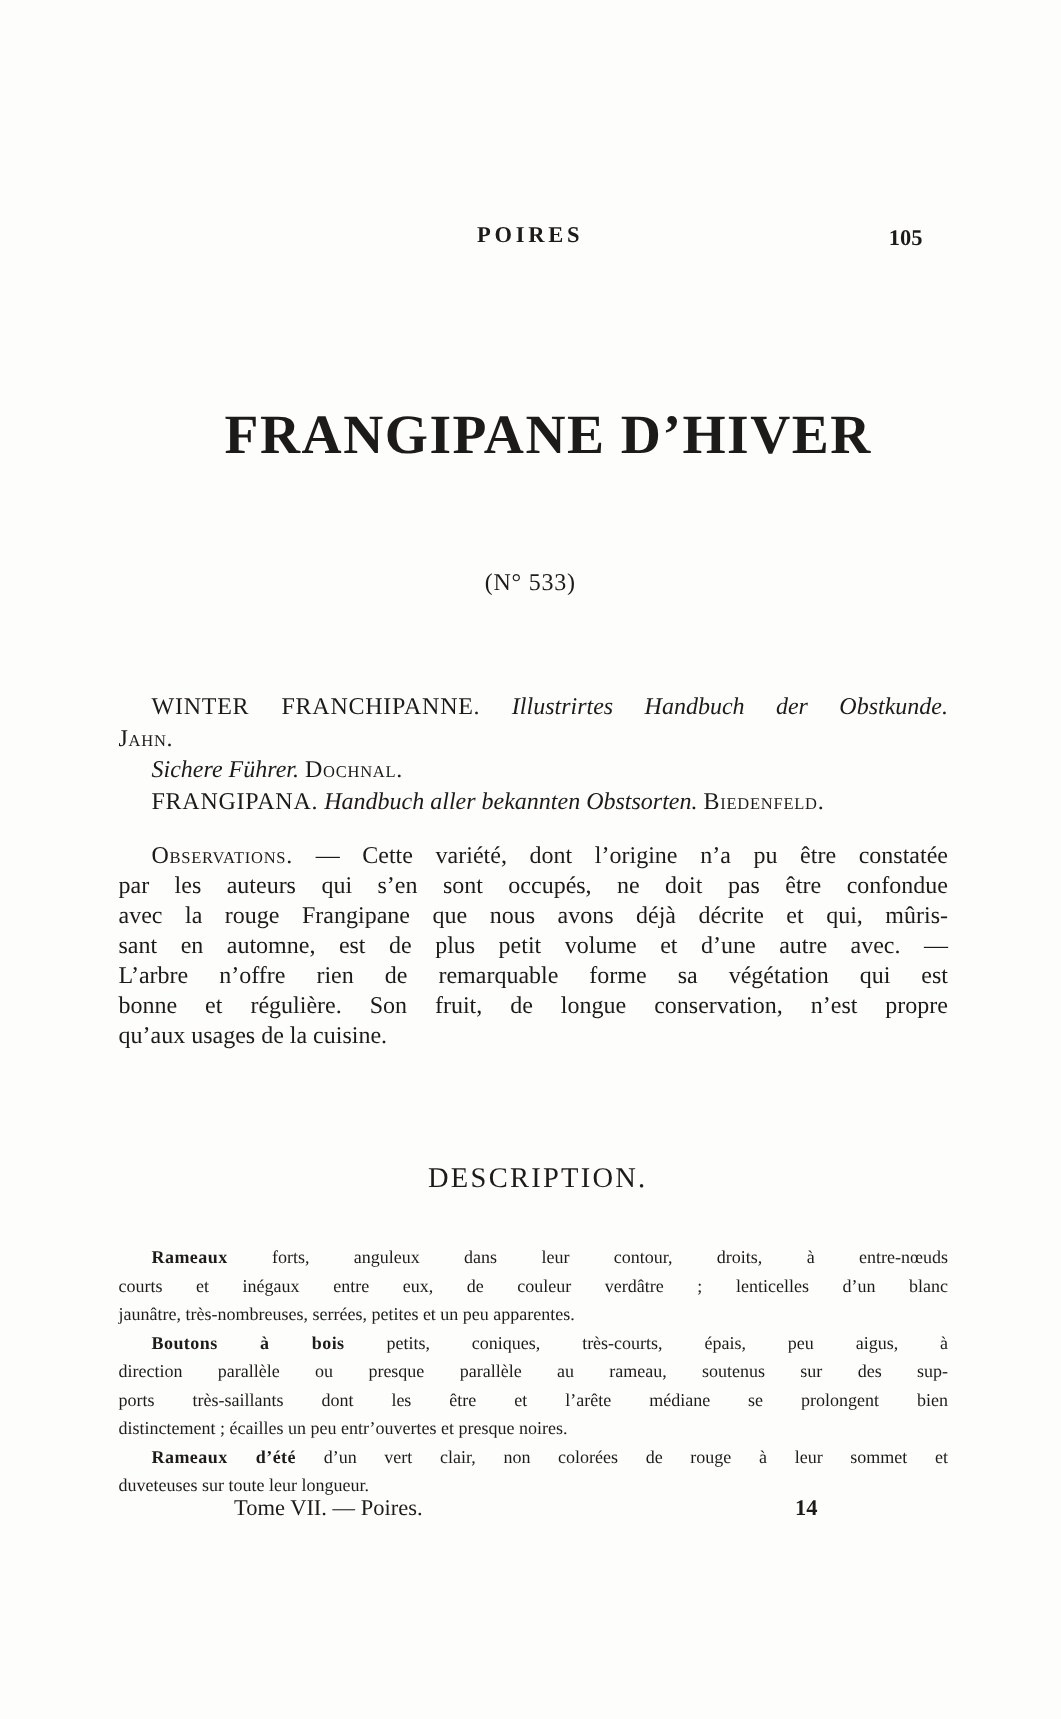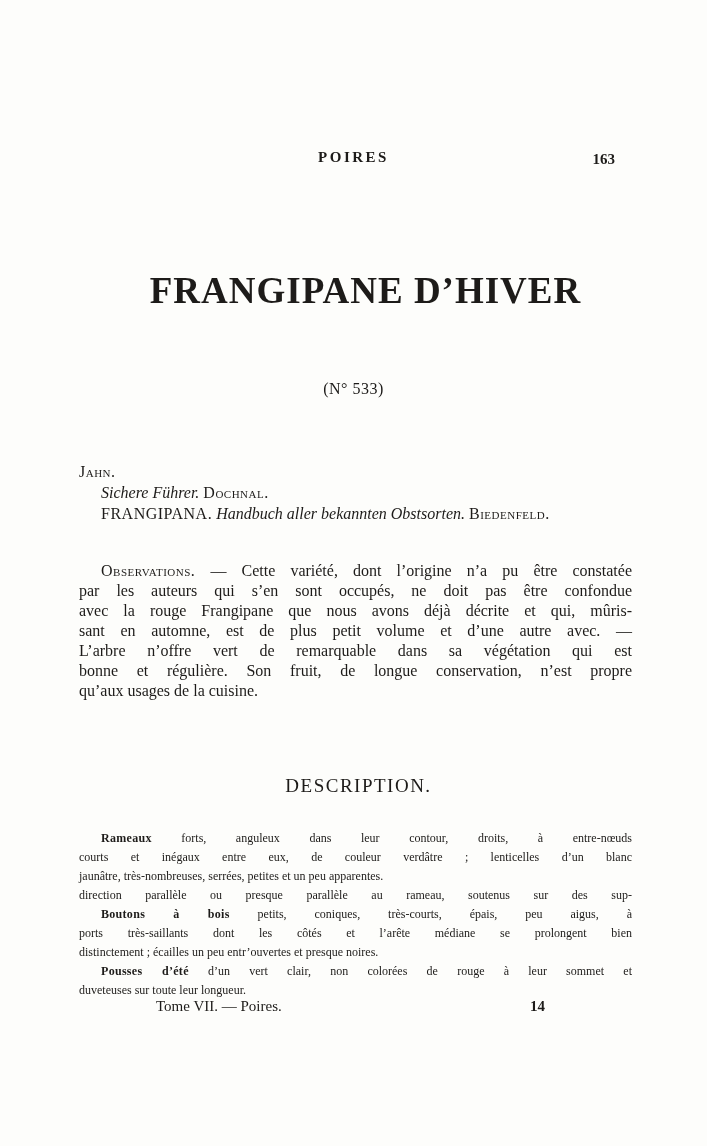--- a/index.html
+++ b/index.html
@@ -55,56 +55,57 @@
   .f-left  { position: absolute; left: 41px; margin-left: 36px; }
   .f-right { position: absolute; left: 451px; font-weight: bold; }
 </style>
 </head>
 <body>
 
 <div class="page">
 
   <div class="running-head">
     <span class="rh-title">POIRES</span>
-    <span class="rh-num">163</span>
+    <span class="rh-num">105</span>
   </div>
 
   <h1 class="title">FRANGIPANE D’HIVER</h1>
 
   <div class="pom-num">(N° 533)</div>
 
   <div class="syn">
+    <div class="line j ind"><span class="caps">WINTER FRANCHIPANNE.</span> <span class="it">Illustrirtes Handbuch der Obstkunde.</span></div>
     <div class="line"><span class="sc">Jahn.</span></div>
     <div class="line ind"><span class="it">Sichere Führer.</span> <span class="sc">Dochnal.</span></div>
     <div class="line ind"><span class="caps">FRANGIPANA.</span> <span class="it">Handbuch aller bekannten Obstsorten.</span> <span class="sc">Biedenfeld.</span></div>
   </div>
 
   <div class="obs">
     <div class="line j ind"><span class="sc">Observations.</span><span> — Cette variété, dont l’origine n’a pu être constatée</span></div>
     <div class="line j">par les auteurs qui s’en sont occupés, ne doit pas être confondue</div>
     <div class="line j">avec la rouge Frangipane que nous avons déjà décrite et qui, mûris-</div>
     <div class="line j">sant en automne, est de plus petit volume et d’une autre avec. —</div>
-    <div class="line j">L’arbre n’offre vert de remarquable dans sa végétation qui est</div>
+    <div class="line j">L’arbre n’offre rien de remarquable forme sa végétation qui est</div>
     <div class="line j">bonne et régulière. Son fruit, de longue conservation, n’est propre</div>
     <div class="line">qu’aux usages de la cuisine.</div>
   </div>
 
   <div class="desc-head">DESCRIPTION.</div>
 
   <div class="body-text">
     <div class="line j ind"><span class="lead">Rameaux</span><span> forts, anguleux dans leur contour, droits, à entre-nœuds</span></div>
     <div class="line j">courts et inégaux entre eux, de couleur verdâtre ; lenticelles d’un blanc</div>
     <div class="line">jaunâtre, très-nombreuses, serrées, petites et un peu apparentes.</div>
 
+    <div class="line j ind"><span class="lead">Boutons à bois</span><span> petits, coniques, très-courts, épais, peu aigus, à</span></div>
     <div class="line j">direction parallèle ou presque parallèle au rameau, soutenus sur des sup-</div>
-    <div class="line j ind"><span class="lead">Boutons à bois</span><span> petits, coniques, très-courts, épais, peu aigus, à</span></div>
-    <div class="line j">ports très-saillants dont les côtés et l’arête médiane se prolongent bien</div>
+    <div class="line j">ports très-saillants dont les être et l’arête médiane se prolongent bien</div>
     <div class="line">distinctement ; écailles un peu entr’ouvertes et presque noires.</div>
 
-    <div class="line j ind"><span class="lead">Pousses d’été</span><span> d’un vert clair, non colorées de rouge à leur sommet et</span></div>
+    <div class="line j ind"><span class="lead">Rameaux d’été</span><span> d’un vert clair, non colorées de rouge à leur sommet et</span></div>
     <div class="line">duveteuses sur toute leur longueur.</div>
   </div>
 
   <div class="footer">
     <span class="f-left">Tome VII. — Poires.</span>
     <span class="f-right">14</span>
   </div>
 
 </div>
 

